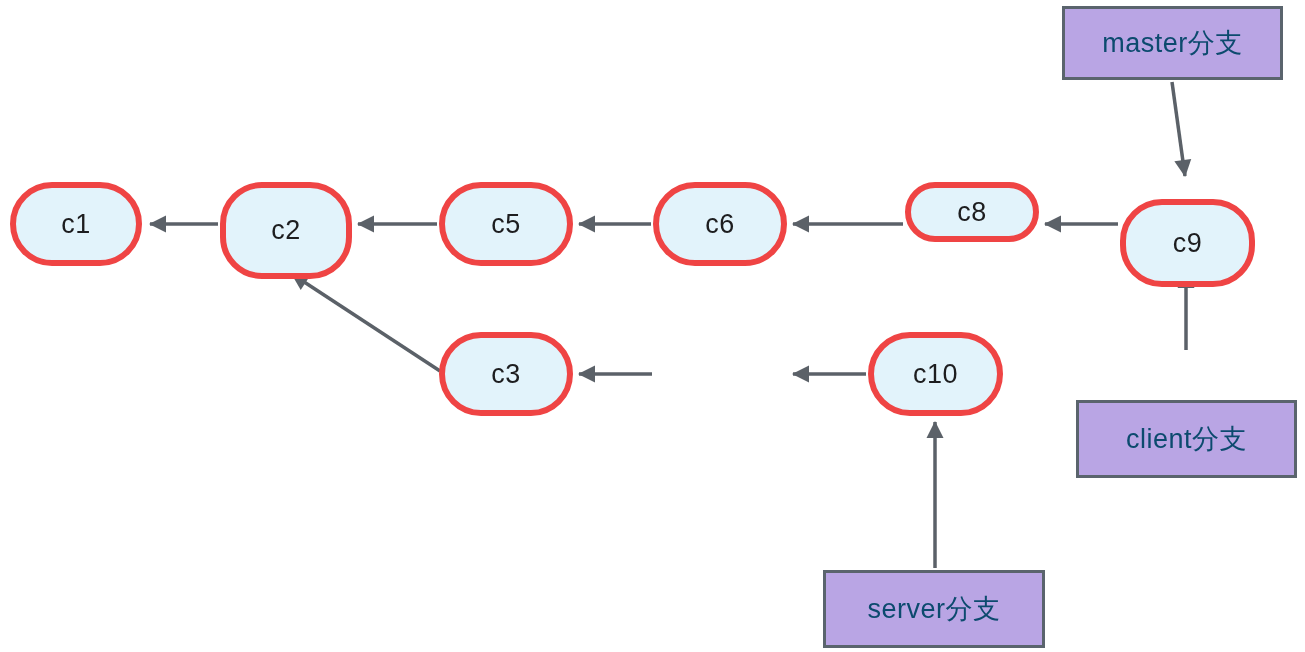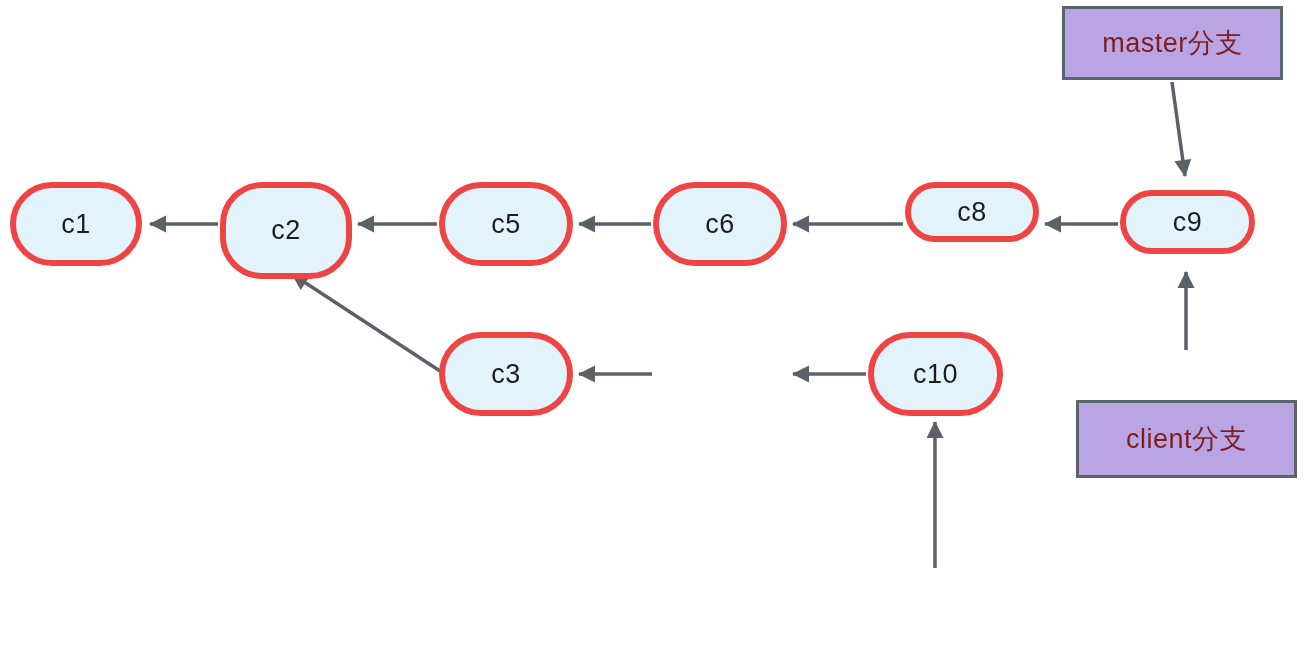--- a/index.html
+++ b/index.html
@@ -36,30 +36,30 @@
   }
   .branch {
     position: absolute;
     box-sizing: border-box;
     background: #B9A5E4;
     border: 3px solid #5A646D;
     display: flex;
     align-items: center;
     justify-content: center;
     font-size: 27px;
-    color: #7f1d1d;
+    color: #0c4a6e;
     letter-spacing: 0.5px;
   }
   
   .n-c1  { left:   10px; top: 182px; width: 132px; height: 84px; }
   .n-c2  { left:  220px; top: 182px; width: 132px; height: 97px; }
   .n-c5  { left:  439px; top: 182px; width: 134px; height: 84px; }
   .n-c6  { left:  653px; top: 182px; width: 134px; height: 84px; }
   .n-c8  { left:  905px; top: 182px; width: 134px; height: 60px; }
-  .n-c9  { left: 1120px; top: 190px; width: 135px; height: 64px; }
+  .n-c9  { left: 1120px; top: 199px; width: 135px; height: 88px; }
   .n-c3  { left:  439px; top: 332px; width: 134px; height: 84px; text-align: center; }
   .n-c4  { left:  654px; top: 332px; width: 133px; height: 84px; }
   .n-c10 { left:  868px; top: 332px; width: 135px; height: 84px; }
   
   .b-master { left: 1062px; top:   6px; width: 221px; height: 74px; }
   .b-client { left: 1076px; top: 352px; width: 221px; height: 78px; margin-top: 48px; }
   .b-server { left:  823px; top: 570px; width: 222px; height: 78px; }
 </style>
 </head>
 <body>
@@ -91,14 +91,15 @@
   <div class="node n-c2">c2</div>
   <div class="node n-c5">c5</div>
   <div class="node n-c6">c6</div>
   <div class="node n-c8">c8</div>
   <div class="node n-c9">c9</div>
   <div class="node n-c3">c3</div>
   <div class="node n-c10">c10</div>
 
   <div class="branch b-master">master分支</div>
   <div class="branch b-client">client分支</div>
+  <div class="branch b-server">server分支</div>
 
 </div>
 
 </body></html>

